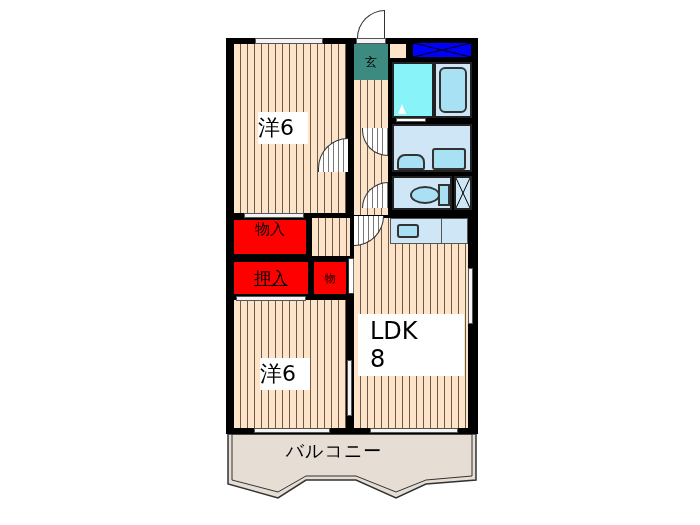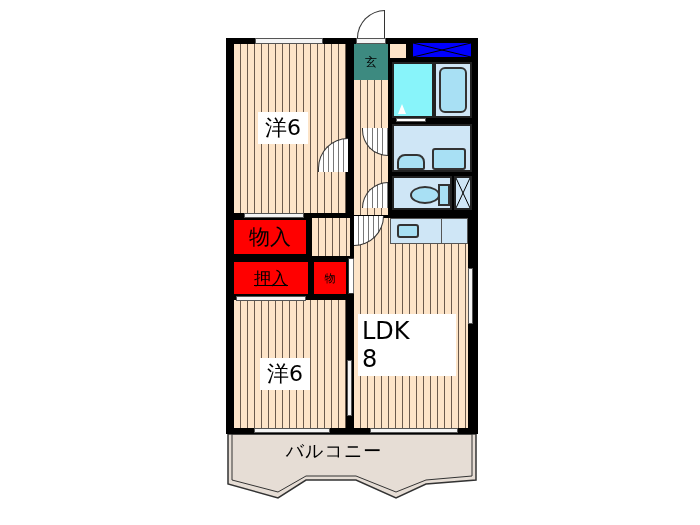--- a/index.html
+++ b/index.html
@@ -6,21 +6,21 @@
     body {
       width: 700px; height: 525px; background: #ffffff; position: relative; overflow: hidden;
       font-family: "DejaVu Sans", "Liberation Sans", sans-serif;
     }
     .abs { position: absolute; box-sizing: border-box; }
     .wall { background: #000; }
     .floor {
       background-color: #fde4c8;
       background-image: repeating-linear-gradient(90deg, #fde4c8 0px, #fde4c8 6px, #6b5a4c 6px, #6b5a4c 7px);
     }
-    .label-box { background: #fff; position: absolute; display: flex; align-items: center; justify-content: center; }
+    .label-box { background: #fff; position: absolute; display: flex; align-items: center; }
     .red { background: #ff0000; border: 2px solid #000; }
     .window { background: #f4f4f4; border: 1px solid #555; }
     .wet-light { background: #cfe6f6; }
     .fixture { background: #a8e0f4; border: 2px solid #333; border-radius: 5px; }
     .door-lines {
       background-image: repeating-linear-gradient(90deg, #fff 0px, #fff 4px, #777 4px, #777 5px);
     }
   </style>
 </head>
 <body>
@@ -70,42 +70,42 @@
     <div class="abs" style="left:16px;top:8px;width:30px;height:18px;background:#a8e0f4;border:2px solid #333;border-radius:50%;"></div>
     <div class="abs" style="left:44px;top:6px;width:12px;height:22px;background:#a8e0f4;border:2px solid #333;"></div>
   </div>
   <div class="abs wet-light" style="left:454px;top:176px;width:18px;height:34px;border:2px solid #222;">
     <svg width="14" height="30" style="position:absolute;left:0;top:0;">
       <line x1="0" y1="0" x2="14" y2="30" stroke="#000" stroke-width="1"></line>
       <line x1="0" y1="30" x2="14" y2="0" stroke="#000" stroke-width="1"></line>
     </svg>
   </div>
 
-  <div class="abs red" style="left:232px;top:218px;width:76px;height:38px;display:flex;align-items:center;justify-content:center;font-size:21px;font-family:Liberation Serif, serif;">
+  <div class="abs red" style="left:232px;top:218px;width:76px;height:38px;display:flex;justify-content:center;font-size:15px;font-family:Liberation Serif, serif;">
     <span>物入</span>
   </div>
   <div class="abs window" style="left:244px;top:213px;width:60px;height:5px;"></div>
   <div class="abs floor" style="left:312px;top:218px;width:38px;height:38px;"></div>
 
   <div class="abs red" style="left:232px;top:260px;width:78px;height:36px;display:flex;align-items:center;justify-content:center;font-size:17px;text-decoration:underline;">
     <span>押入</span>
   </div>
 
   <div class="abs red" style="left:312px;top:260px;width:36px;height:36px;display:flex;align-items:center;justify-content:center;font-size:11px;">
     <span>物</span>
   </div>
   <div class="abs door-lines" style="left:348px;top:258px;width:18px;height:36px;border:1.5px solid #333;"></div>
 
   <div class="abs floor" style="left:354px;top:218px;width:114px;height:210px;"></div>
   <div class="abs wet-light" style="left:390px;top:218px;width:78px;height:26px;border:1px solid #555;">
     <div class="abs fixture" style="left:6px;top:5px;width:22px;height:14px;border-radius:3px;"></div>
     <div class="abs" style="left:50px;top:0;width:1px;height:24px;background:#555;"></div>
   </div>
   <div class="abs door-lines" style="left:354px;top:216px;width:30px;height:30px;border:1.5px solid #333;border-radius:0 0 30px 0;border-left:none;border-top:none;"></div>
-  <div class="label-box" style="left:358px;top:314px;width:94px;height:62px;flex-direction:column;align-items:flex-start;justify-content:center;padding-left:4px;font-size:24px;line-height:28px;">
+  <div class="label-box" style="left:358px;top:314px;width:94px;height:62px;flex-direction:column;align-items:flex-start;justify-content:center;padding-left:12px;font-size:24px;line-height:28px;">
     <span>LDK</span>
     <span>8</span>
   </div>
   <div class="abs window" style="left:468px;top:268px;width:5px;height:56px;"></div>
   <div class="abs window" style="left:347px;top:360px;width:5px;height:56px;"></div>
 
   <div class="abs floor" style="left:234px;top:300px;width:112px;height:128px;"></div>
   <div class="abs window" style="left:236px;top:296px;width:70px;height:5px;"></div>
   <div class="label-box" style="left:260px;top:358px;width:50px;height:32px;font-size:22px;">
     <span>洋6</span>

